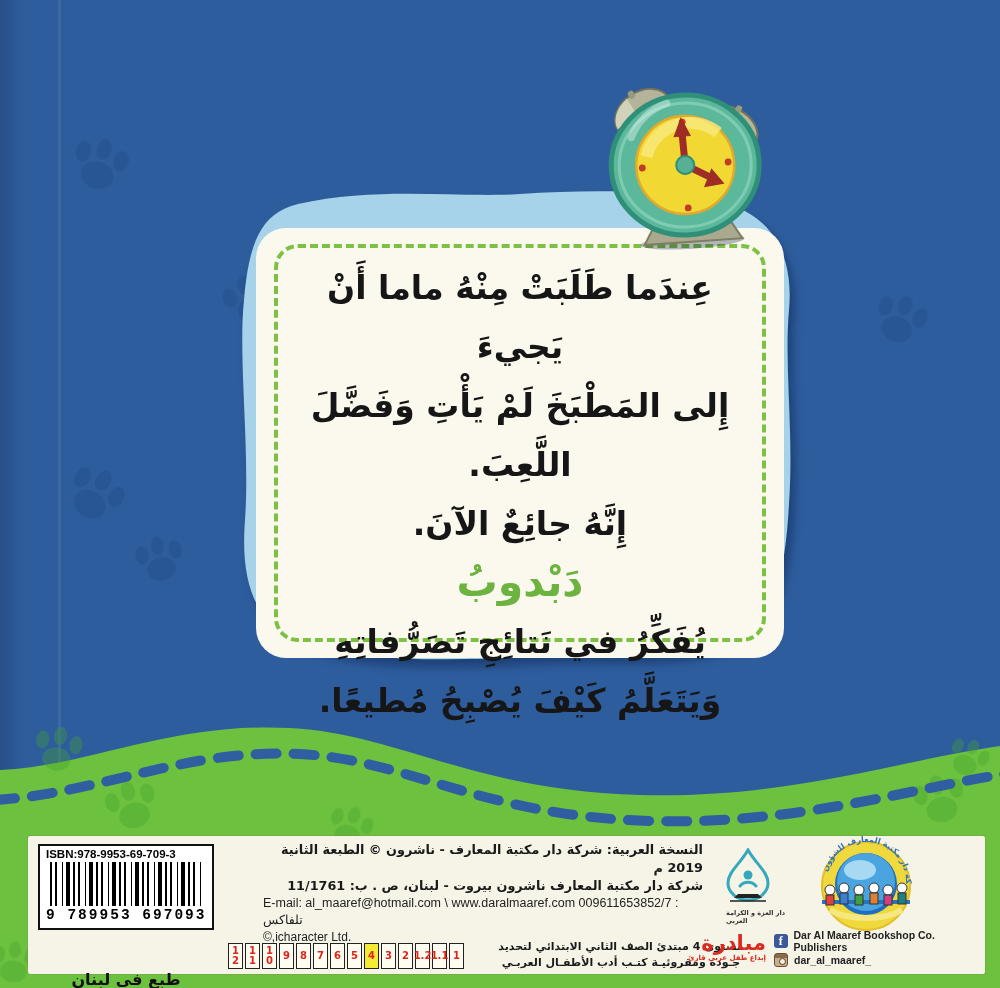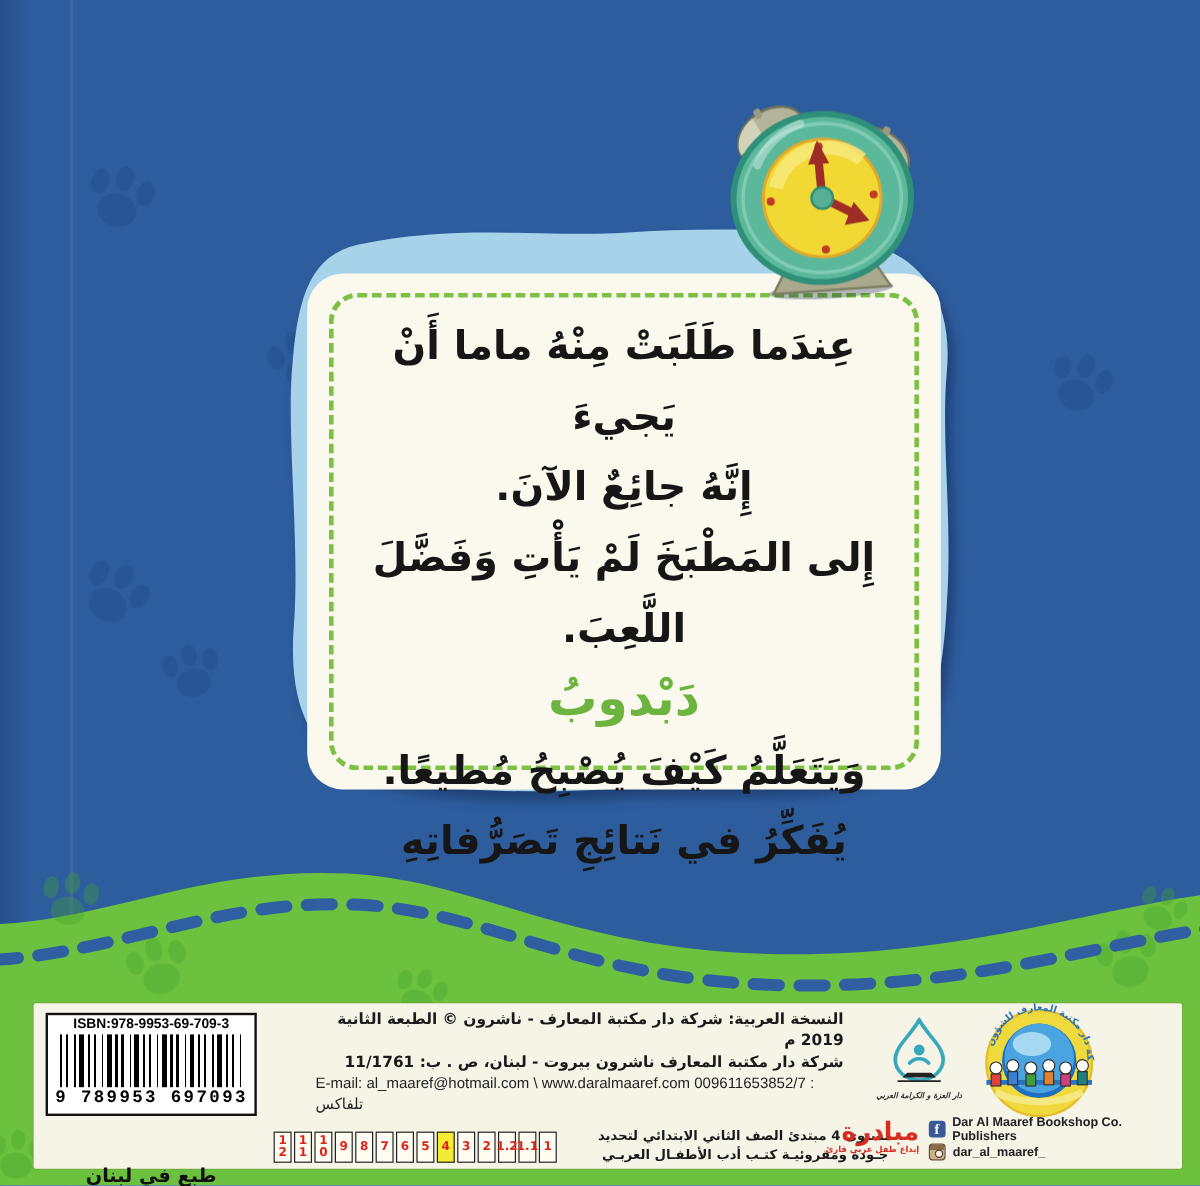--- a/index.html
+++ b/index.html
@@ -32,21 +32,21 @@
   .clock-svg { position:absolute; left:585px; top:62px; z-index:4; }
 
   
   .wave-svg { position:absolute; left:0; top:688px; z-index:2; }
 
   
   .footer-bar { position:absolute; left:28px; top:836px; width:957px; height:138px;
           background:#f6f3e7; z-index:5; border-radius:2px; box-shadow:0 0 0 1px rgba(120,130,60,.25); }
 
   .barcode-box { position:absolute; left:10px; top:8px; width:176px; height:86px;
-          background:#ffffff; border:2px solid #111; padding:2px 6px; text-align:center; }
+          background:#ffffff; border:2px solid #111; padding:2px 6px; }
   .isbn-label { font-family:"Liberation Sans", sans-serif; font-weight:700; font-size:11.5px; color:#000; }
   .bars { height:44px; margin:2px 4px 0 4px;
           background:repeating-linear-gradient(90deg,
             #000 0 2px, #fff 2px 5px, #000 5px 7px, #fff 7px 12px,
             #000 12px 13px, #fff 13px 16px, #000 16px 20px, #fff 20px 23px); }
   .barcode-digits { font-family:"Liberation Mono", monospace; font-weight:700; font-size:14.5px;
           letter-spacing:2px; color:#000000; margin-top:1px; white-space:nowrap; }
   .printed-in { position:absolute; left:10px; top:100px; width:176px; height:30px;
           line-height:30px; text-align:center; font-weight:700; font-size:16px; color:#111; direction:rtl;margin-top:29px; }
 
@@ -57,21 +57,21 @@
 
   .level-grid { position:absolute; left:200px; top:107px; display:flex; gap:2px; direction:ltr; }
   .lvl-cell { width:15px; height:26px; border:1.5px solid #222; background:#fffdf2;
           color:#e02318; font-weight:700; font-size:10px; line-height:10px;
           display:flex; align-items:center; justify-content:center; text-align:center;
           white-space:pre-line; }
   .lvl-cell.hl { background:#f4ec34; }
   .level-text { position:absolute; left:468px; top:103px; width:250px; direction:rtl;
           text-align:center; font-weight:700; font-size:11px; line-height:15.5px; color:#1a1a1a; }
 
-  .droplet-wrap { position:absolute; left:698px; top:12px; width:80px; text-align:center;font-style:italic; }
+  .droplet-wrap { position:absolute; left:698px; top:12px; width:80px; text-align:left; }
   .droplet-caption { font-size:6.5px; font-weight:700; color:#333; direction:rtl; margin-top:1px; }
 
   .network-logo { position:absolute; left:788px; top:-2px; }
 
   .mubadara { position:absolute; left:658px; top:96px; width:80px; text-align:right; direction:rtl; }
   .mubadara-title { color:#d92b20; font-weight:700; font-size:21px; line-height:22px; }
   .mubadara-sub { color:#d92b20; font-weight:700; font-size:7px; line-height:9px; }
 
   .social { position:absolute; left:746px; top:96px; }
   .social-row { display:flex; align-items:center; gap:6px; height:17px; margin-bottom:2px; }
@@ -128,25 +128,25 @@
     <path d="M70,22 C150,4 230,16 292,12 C370,7 460,8 505,24 C545,38 566,74 561,128
              C556,185 566,250 561,322 C557,395 546,438 502,459 C450,482 370,470 290,475
              C210,480 118,478 72,460 C28,443 12,402 17,338 C22,268 10,175 16,118
              C21,62 32,31 70,22 Z" fill="#a6d3ea"></path>
   </svg>
 
   <div class="card">
     <div class="card-dash"></div>
     <div class="card-text">
       <div>عِندَما طَلَبَتْ مِنْهُ ماما أَنْ يَجيءَ</div>
+      <div>إِلى المَطْبَخَ لَمْ يَأْتِ وَفَضَّلَ اللَّعِبَ.</div>
       <div>إِنَّهُ جائِعٌ الآنَ.</div>
-      <div>إِلى المَطْبَخَ لَمْ يَأْتِ وَفَضَّلَ اللَّعِبَ.</div>
       <div class="bear">دَبْدوبُ</div>
+      <div>يُفَكِّرُ في نَتائِجِ تَصَرُّفاتِهِ</div>
       <div>وَيَتَعَلَّمُ كَيْفَ يُصْبِحُ مُطيعًا.</div>
-      <div>يُفَكِّرُ في نَتائِجِ تَصَرُّفاتِهِ</div>
     </div>
   </div>
 
   <svg class="clock-svg" width="205" height="188" viewBox="0 0 205 188">
     <g transform="rotate(-4 100 100)">
       <ellipse cx="102" cy="180" rx="52" ry="7" fill="rgba(10,30,60,.3)"></ellipse>
       <path d="M74,146 L132,146 L152,180 L54,180 Z" fill="#aaa98d" stroke="#7d7d62" stroke-width="2"></path>
       <path d="M74,146 L132,146 L138,157 L66,157 Z" fill="#c2c2a8"></path>
       <g transform="translate(56,38) rotate(-28)">
         <rect x="-4" y="12" width="8" height="22" fill="#9a9a80" stroke="#73735a"></rect>
@@ -187,20 +187,21 @@
       <div class="isbn-label">ISBN:978-9953-69-709-3</div>
       <div class="bars"></div>
       <div class="barcode-digits">9 789953 697093</div>
     </div>
     <div class="printed-in">طبع في لبنان</div>
 
     <div class="pub-block">
       <div class="pub-line-ar">النسخة العربية: شركة دار مكتبة المعارف - ناشرون © الطبعة الثانية 2019 م</div>
       <div class="pub-line-ar">شركة دار مكتبة المعارف ناشرون بيروت - لبنان، ص . ب: 11/1761</div>
       <div class="pub-line-mix">E-mail: al_maaref@hotmail.com \ www.daralmaaref.com   009611653852/7 : تلفاكس</div>
+      <div class="pub-line-c">©,icharacter Ltd.</div>
     </div>
 
     <div class="level-grid">
       <span class="lvl-cell">1
 2</span>
       <span class="lvl-cell">1
 1</span>
       <span class="lvl-cell">1
 0</span>
       <span class="lvl-cell">9</span>

